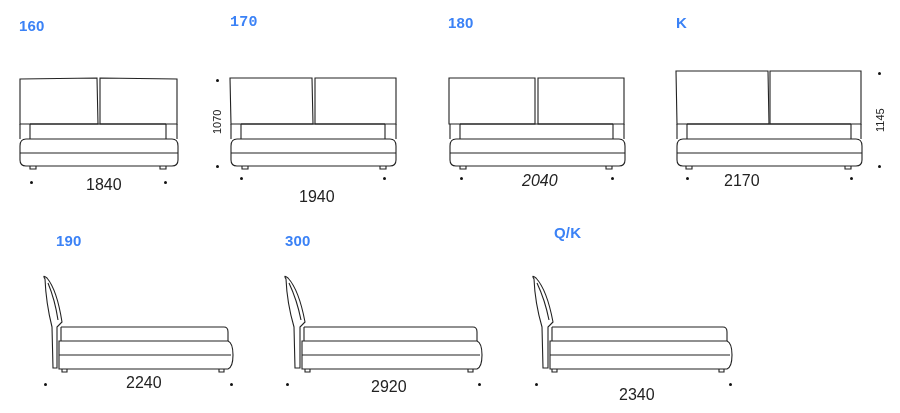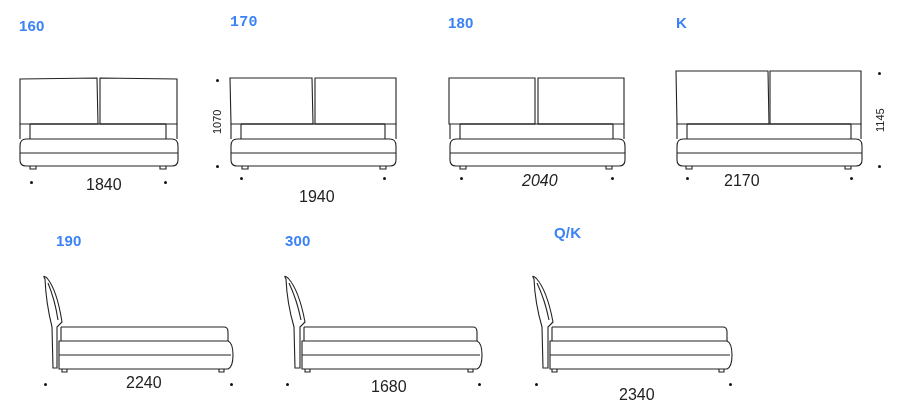--- a/index.html
+++ b/index.html
@@ -101,21 +101,21 @@
   <svg class="drw" width="900" height="413">
     <path d="M286,279 Q283,274 288,278 Q299,290 305,322 L300,327 L300,368 L295,368 L294,327 Q287,303 286,279 Z"></path>
     <path d="M289,283 Q297,300 301,320"></path>
     <path d="M304,327 L473,327 Q477,327 477,332 L477,341 M304,327 L304,341"></path>
     <path d="M302,341 L477,341 Q482,343 482,355 Q482,367 477,369 L302,369 Z"></path>
     <path d="M302,355 L480,355"></path>
     <path d="M305,369 L305,372 L310,372 L310,369 M468,369 L468,372 L473,372 L473,369"></path>
   </svg>
   <div class="dot" style="left:286px;top:383px;"></div>
   <div class="dot" style="left:478px;top:383px;"></div>
-  <div class="dim" style="left:371px;top:378px;">1680</div>
+  <div class="dim" style="left:371px;top:378px;">2920</div>
 </div>
 
 <div>
   <div class="title" style="left:534px;top:224px;margin-left:20px;">Q/K</div>
   <svg class="drw" width="900" height="413">
     <path d="M534,279 Q531,274 536,278 Q547,290 553,322 L548,327 L548,368 L543,368 L542,327 Q535,303 534,279 Z"></path>
     <path d="M537,283 Q545,300 549,320"></path>
     <path d="M552,327 L723,327 Q727,327 727,332 L727,341 M552,327 L552,341"></path>
     <path d="M550,341 L727,341 Q732,343 732,355 Q732,367 727,369 L550,369 Z"></path>
     <path d="M550,355 L730,355"></path>

